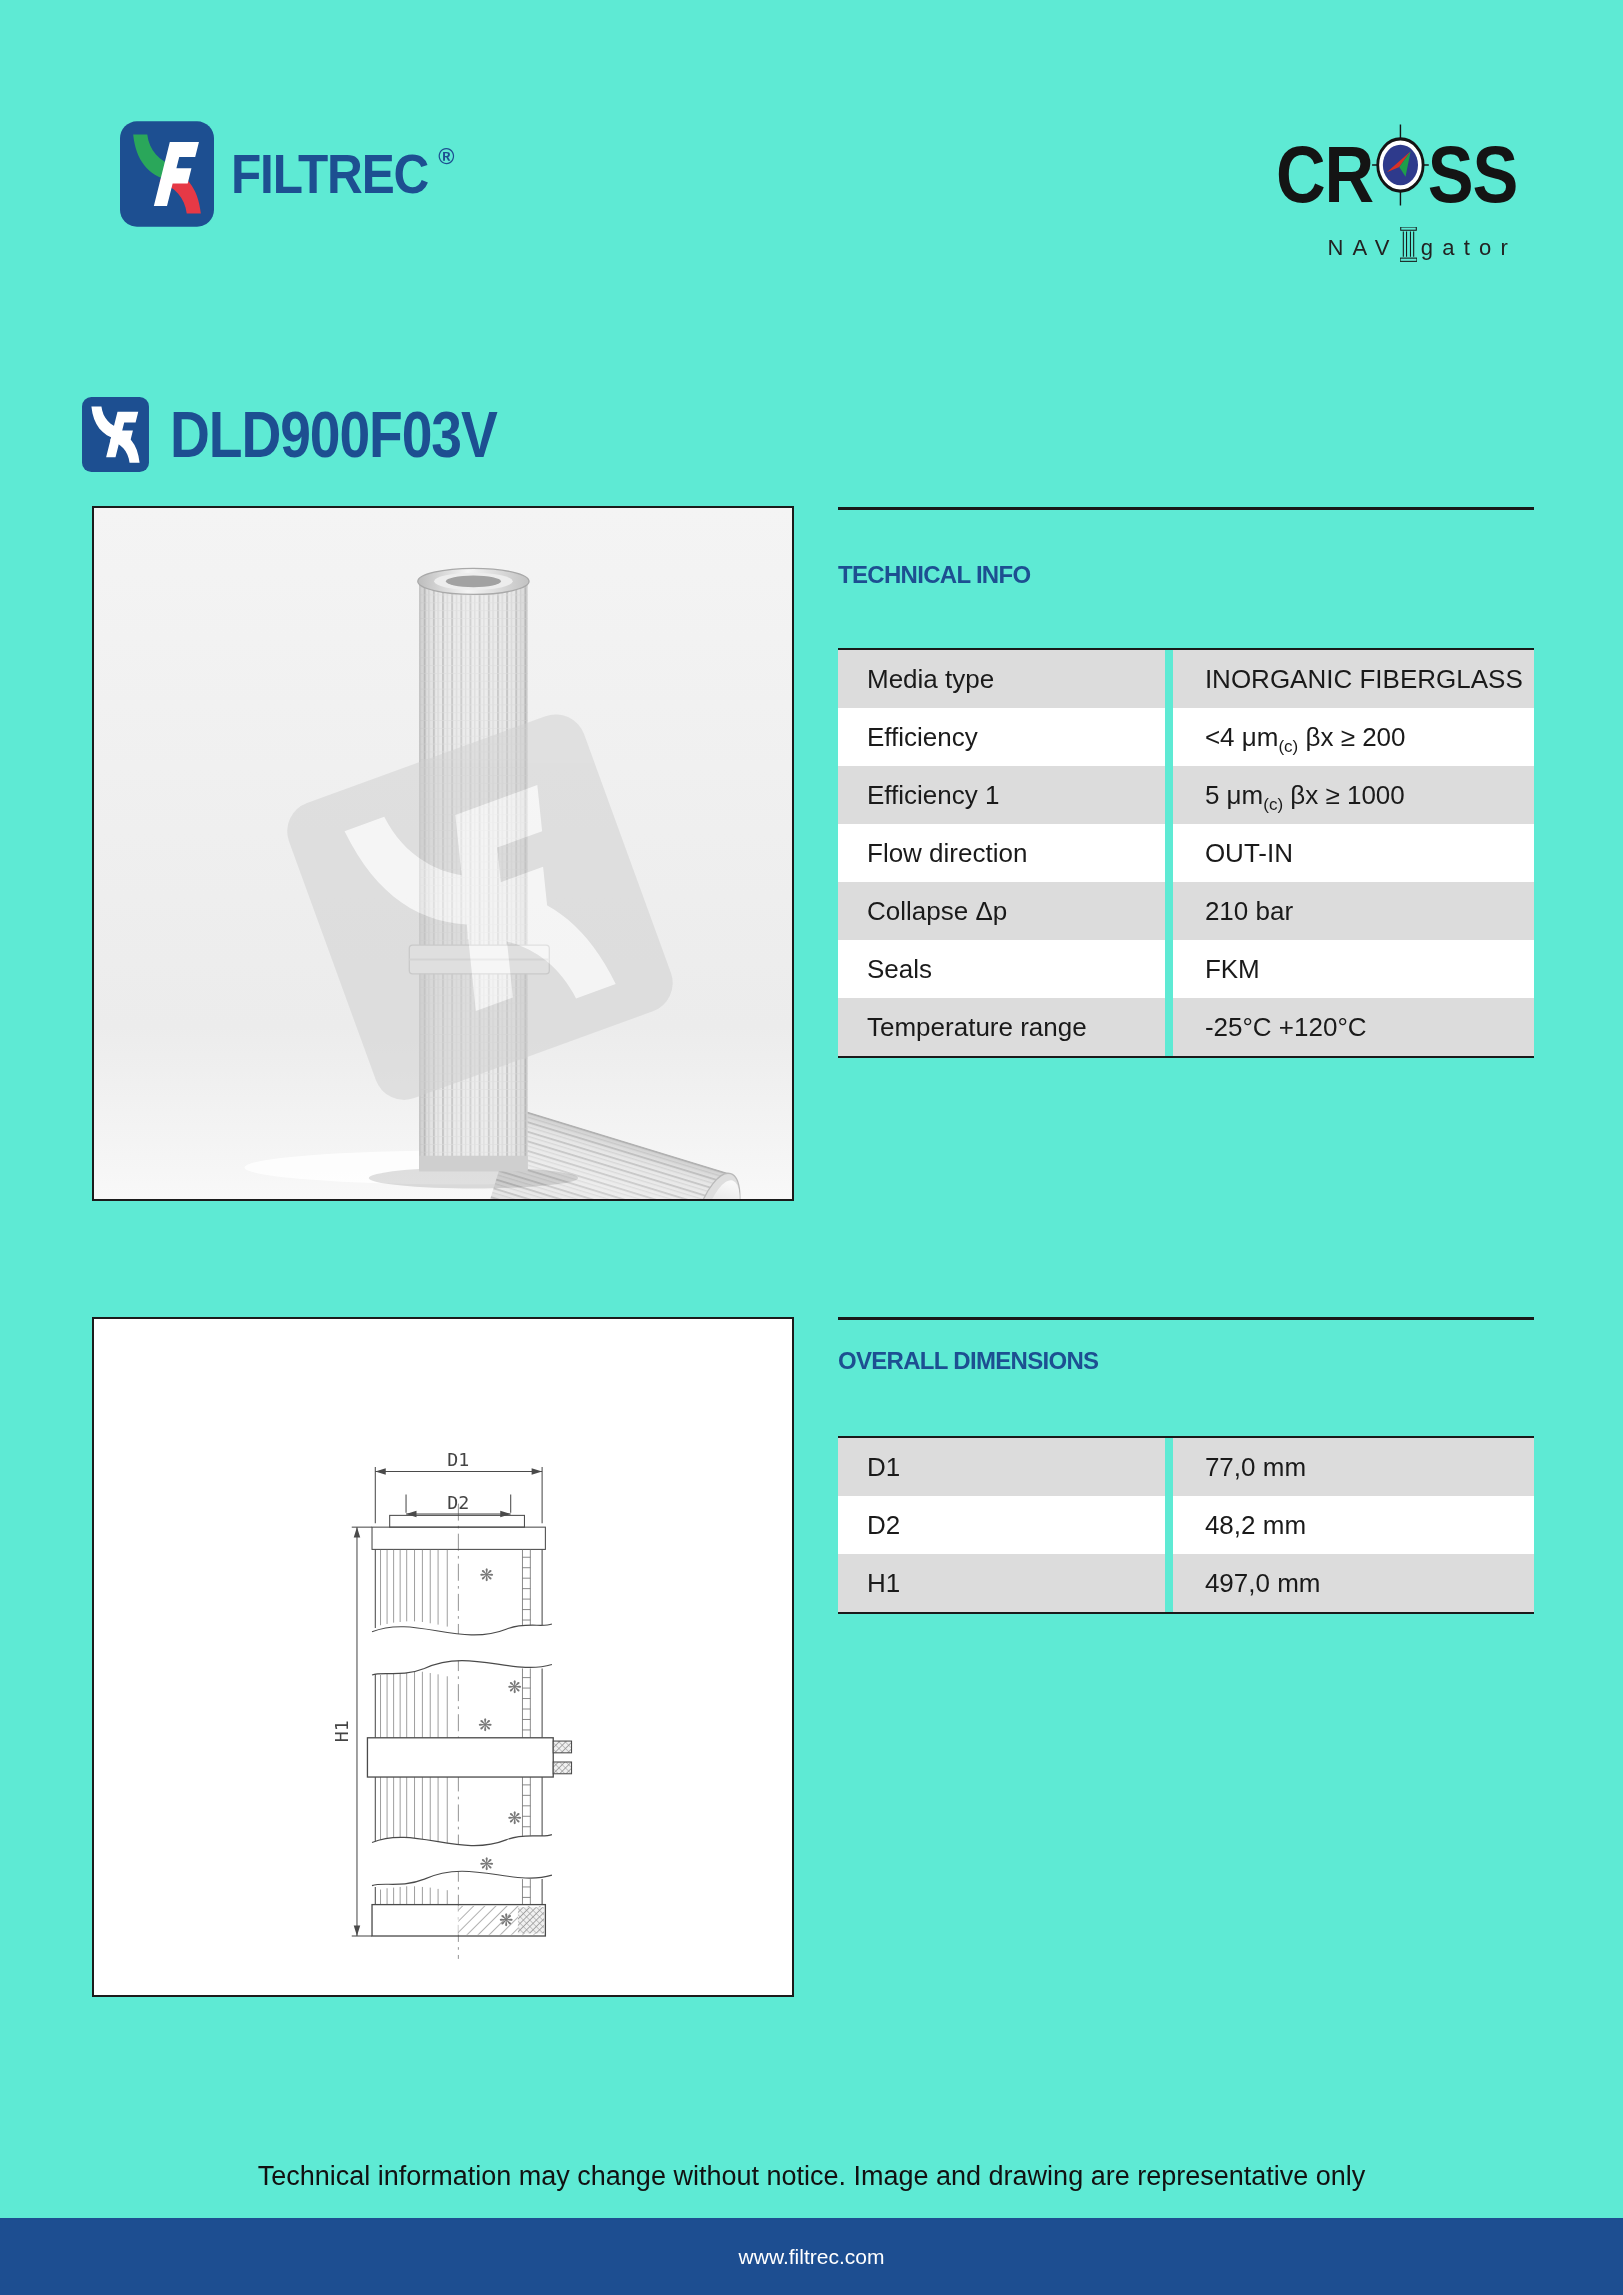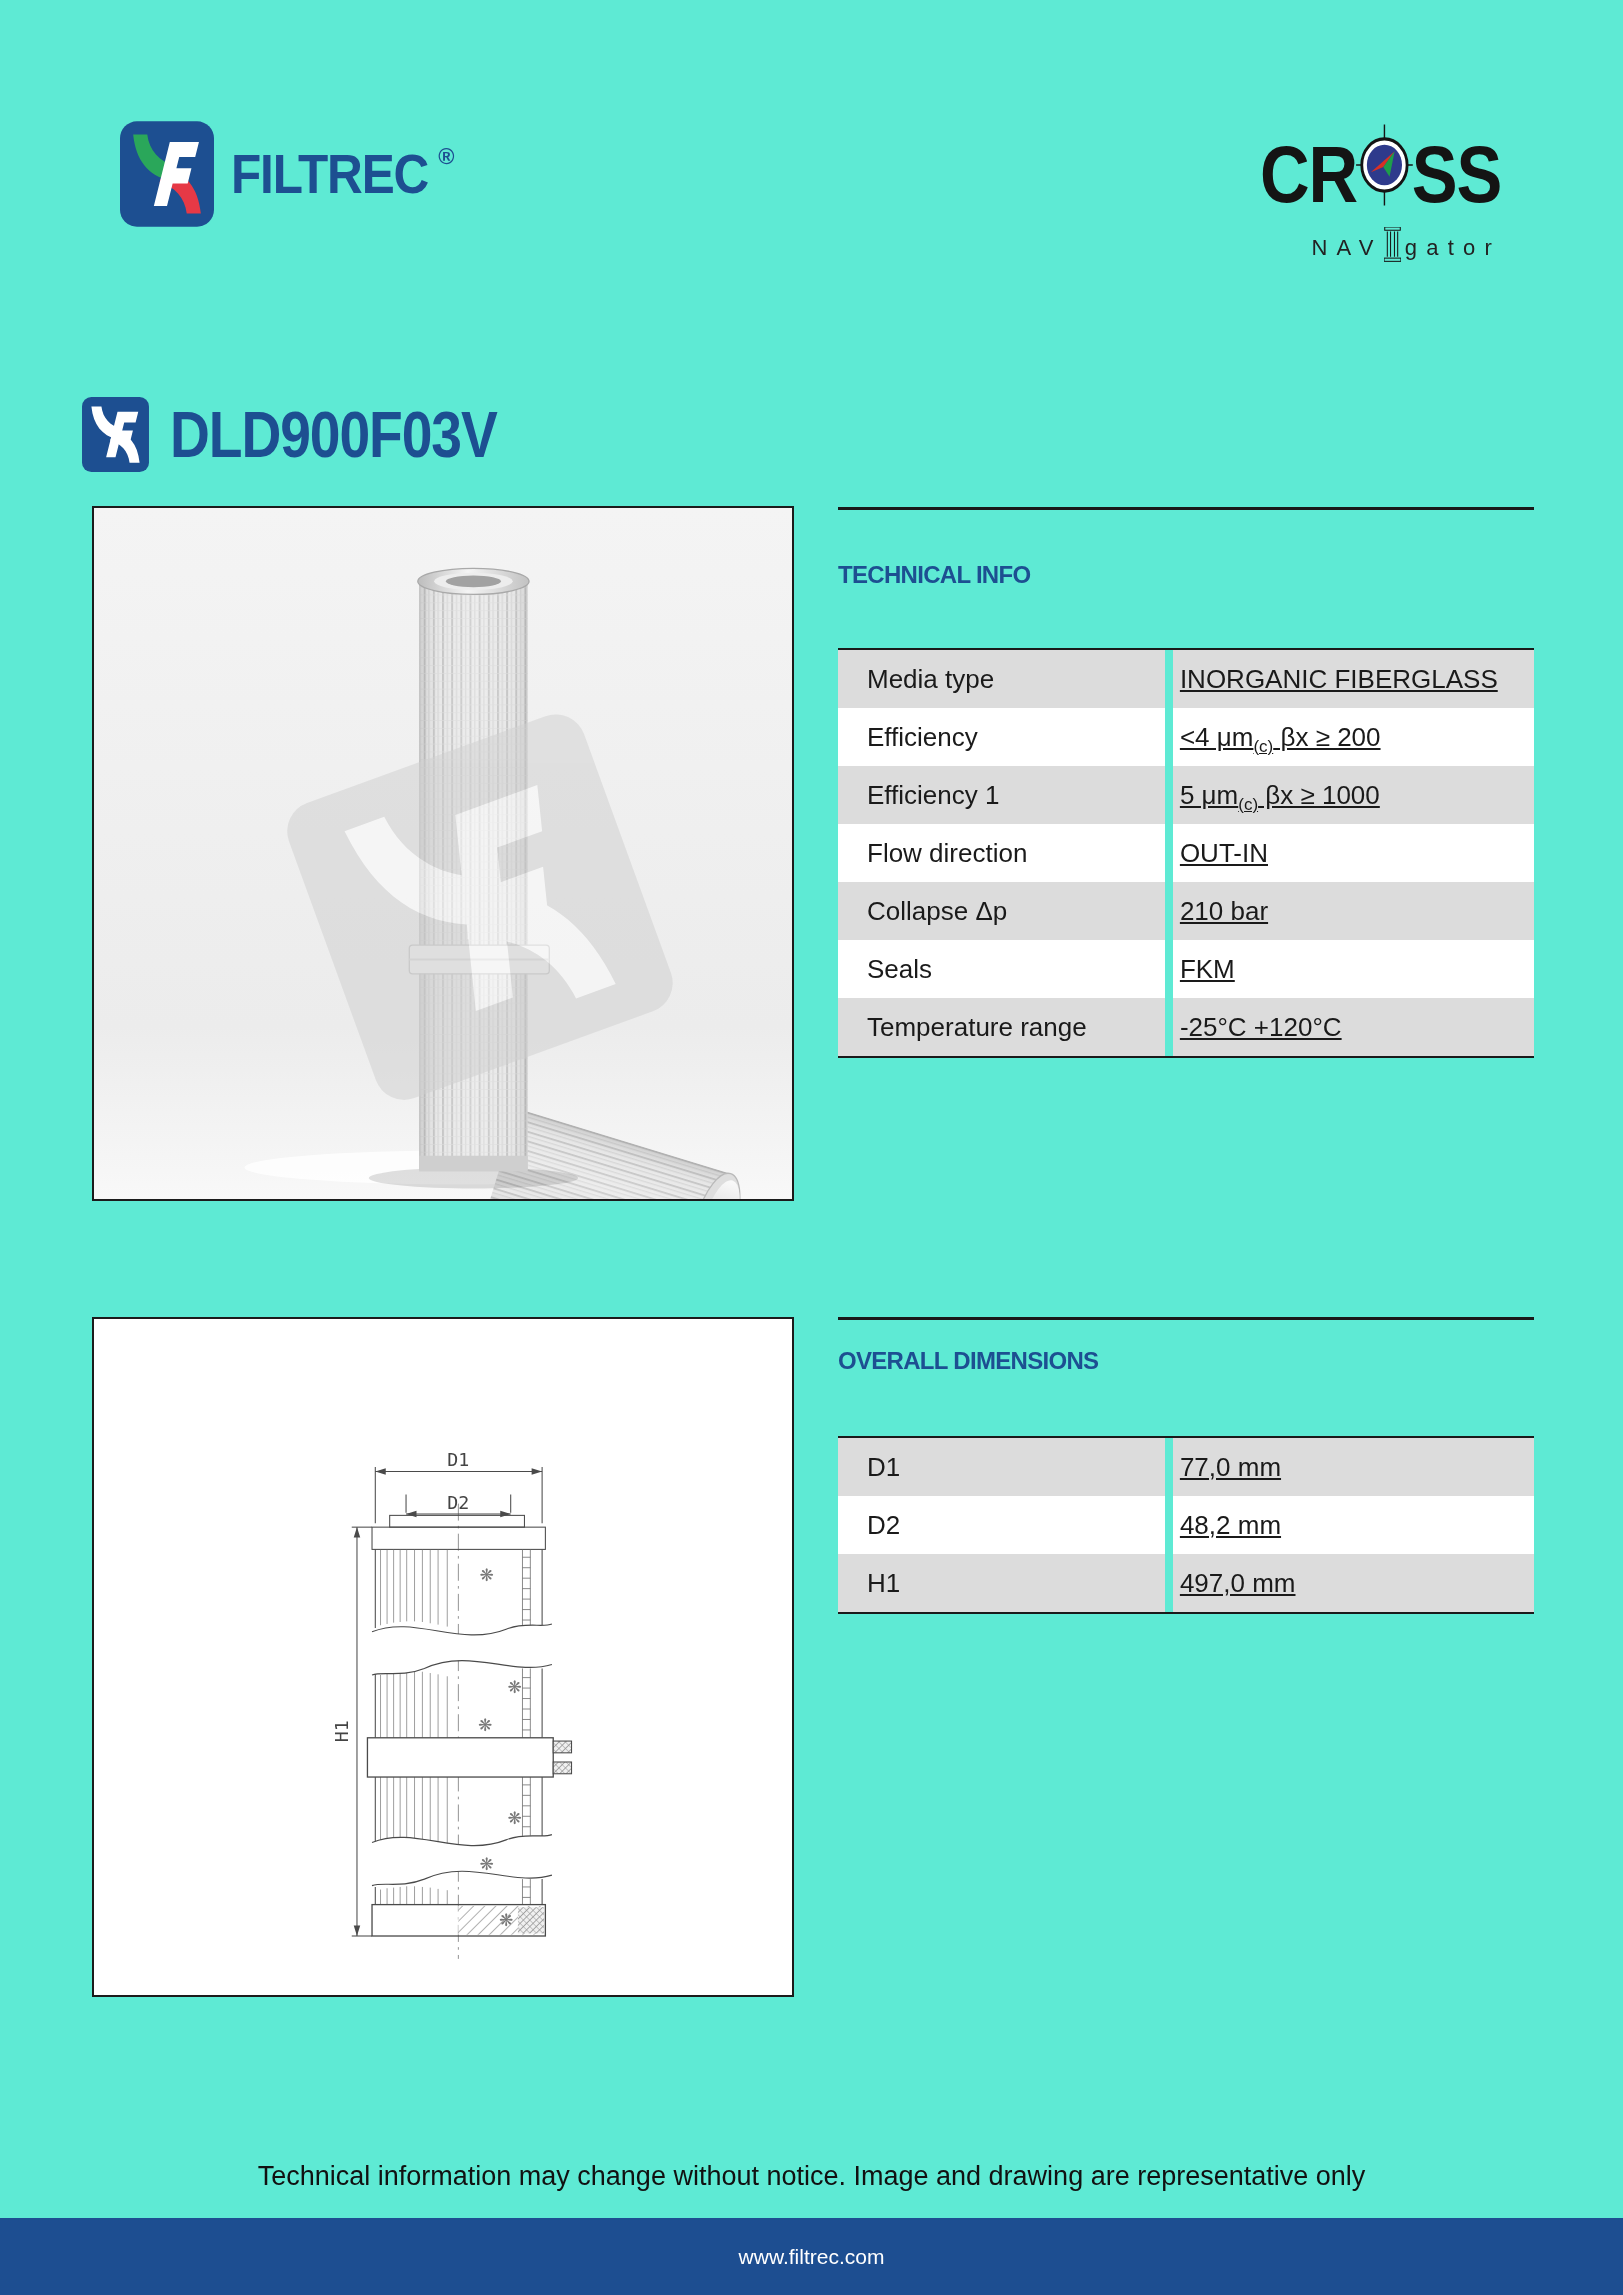--- a/index.html
+++ b/index.html
@@ -7,21 +7,21 @@
   .page {
     position:relative; width:1623px; height:2295px; background:#5eead4;
     overflow:hidden; font-family:"Liberation Sans", sans-serif; color:#1a1a1a;
   }
   
   .filtrec-logo { position:absolute; left:120px; top:121px; display:flex; align-items:center; gap:17px; }
   .filtrec-icon { width:94px; height:106px; }
   .filtrec-word { font-size:55px; font-weight:800; color:#1d4f91; letter-spacing:-1.3px;
                   transform:scaleX(0.9); transform-origin:left center; display:inline-block; }
   .filtrec-reg  { font-size:22px; font-weight:700; color:#1d4f91; vertical-align:super; position:relative; top:-25px; left:-11.8px; }
-  .cross-logo { position:absolute; right:122px; top:122px; text-align:right; }
+  .cross-logo { position:absolute; right:106px; top:122px; text-align:right; }
   .cross-row1 { display:flex; align-items:center; justify-content:flex-end;
                 font-size:79px; font-weight:800; color:#141414; letter-spacing:-1.3px;
                 transform:scaleX(0.87); transform-origin:right center; }
   .cross-row1 .compass-wrap { margin:0 -2.6px; }
   .cross-row2 { margin-top:0; display:flex; align-items:center; justify-content:flex-end;
                 font-size:22px; font-weight:300; color:#222; letter-spacing:9.2px; }
   .cross-row2 .col-wrap { margin:0 3.9px 0 1.3px; }
   
   .product-title-row { position:absolute; left:82px; top:373px; display:flex; align-items:center; gap:21px;margin-top:24px; }
   .product-icon { width:67px; height:75px; }
@@ -35,21 +35,21 @@
   .rule { position:absolute; left:838px; width:696px; height:2.6px; background:#1a1a1a; }
   .rule.tech { top:507px; } .rule.dims { top:1317px; }
   .section-title { position:absolute; left:838px; width:696px; text-align:left;
                    font-size:24px; font-weight:700; color:#1d4f91; letter-spacing:-0.7px; line-height:1; }
   .section-title.tech { top:563px; } .section-title.dims { top:1349px; }
   .spec-table { position:absolute; left:838px; width:696px;
                 border-top:2px solid #1a1a1a; border-bottom:2px solid #1a1a1a; }
   .spec-table.tech { top:648px; } .spec-table.dims { top:1436px; }
   .spec-row { display:flex; height:58px; }
   .spec-row .cl { width:327px; padding-left:29px; display:flex; align-items:center; background:#fff; }
-  .spec-row .cr { flex:1; margin-left:7.9px; padding-left:7px; display:flex; align-items:center; background:#fff;text-decoration:underline; }
+  .spec-row .cr { flex:1; margin-left:7.9px; padding-left:32px; display:flex; align-items:center; background:#fff; }
   .spec-row.gray .cl, .spec-row.gray .cr { background:#dcdcdc; }
   .spec-row { font-size:26px; color:#1a1a1a; }
   .subc { font-size:17px; position:relative; top:9.8px; }
   .val-end { white-space:pre; }
   
   .disclaimer { position:absolute; left:0; top:2161px; width:100%; text-align:center;
                 font-size:27px; color:#111; }
   .site-bar { position:absolute; left:0; top:2218px; width:100%; height:77px; background:#1d4e91; }
   .site-bar .site { display:block; width:100%; text-align:center; line-height:77px;
                     color:#ffffff; font-size:21px; }

